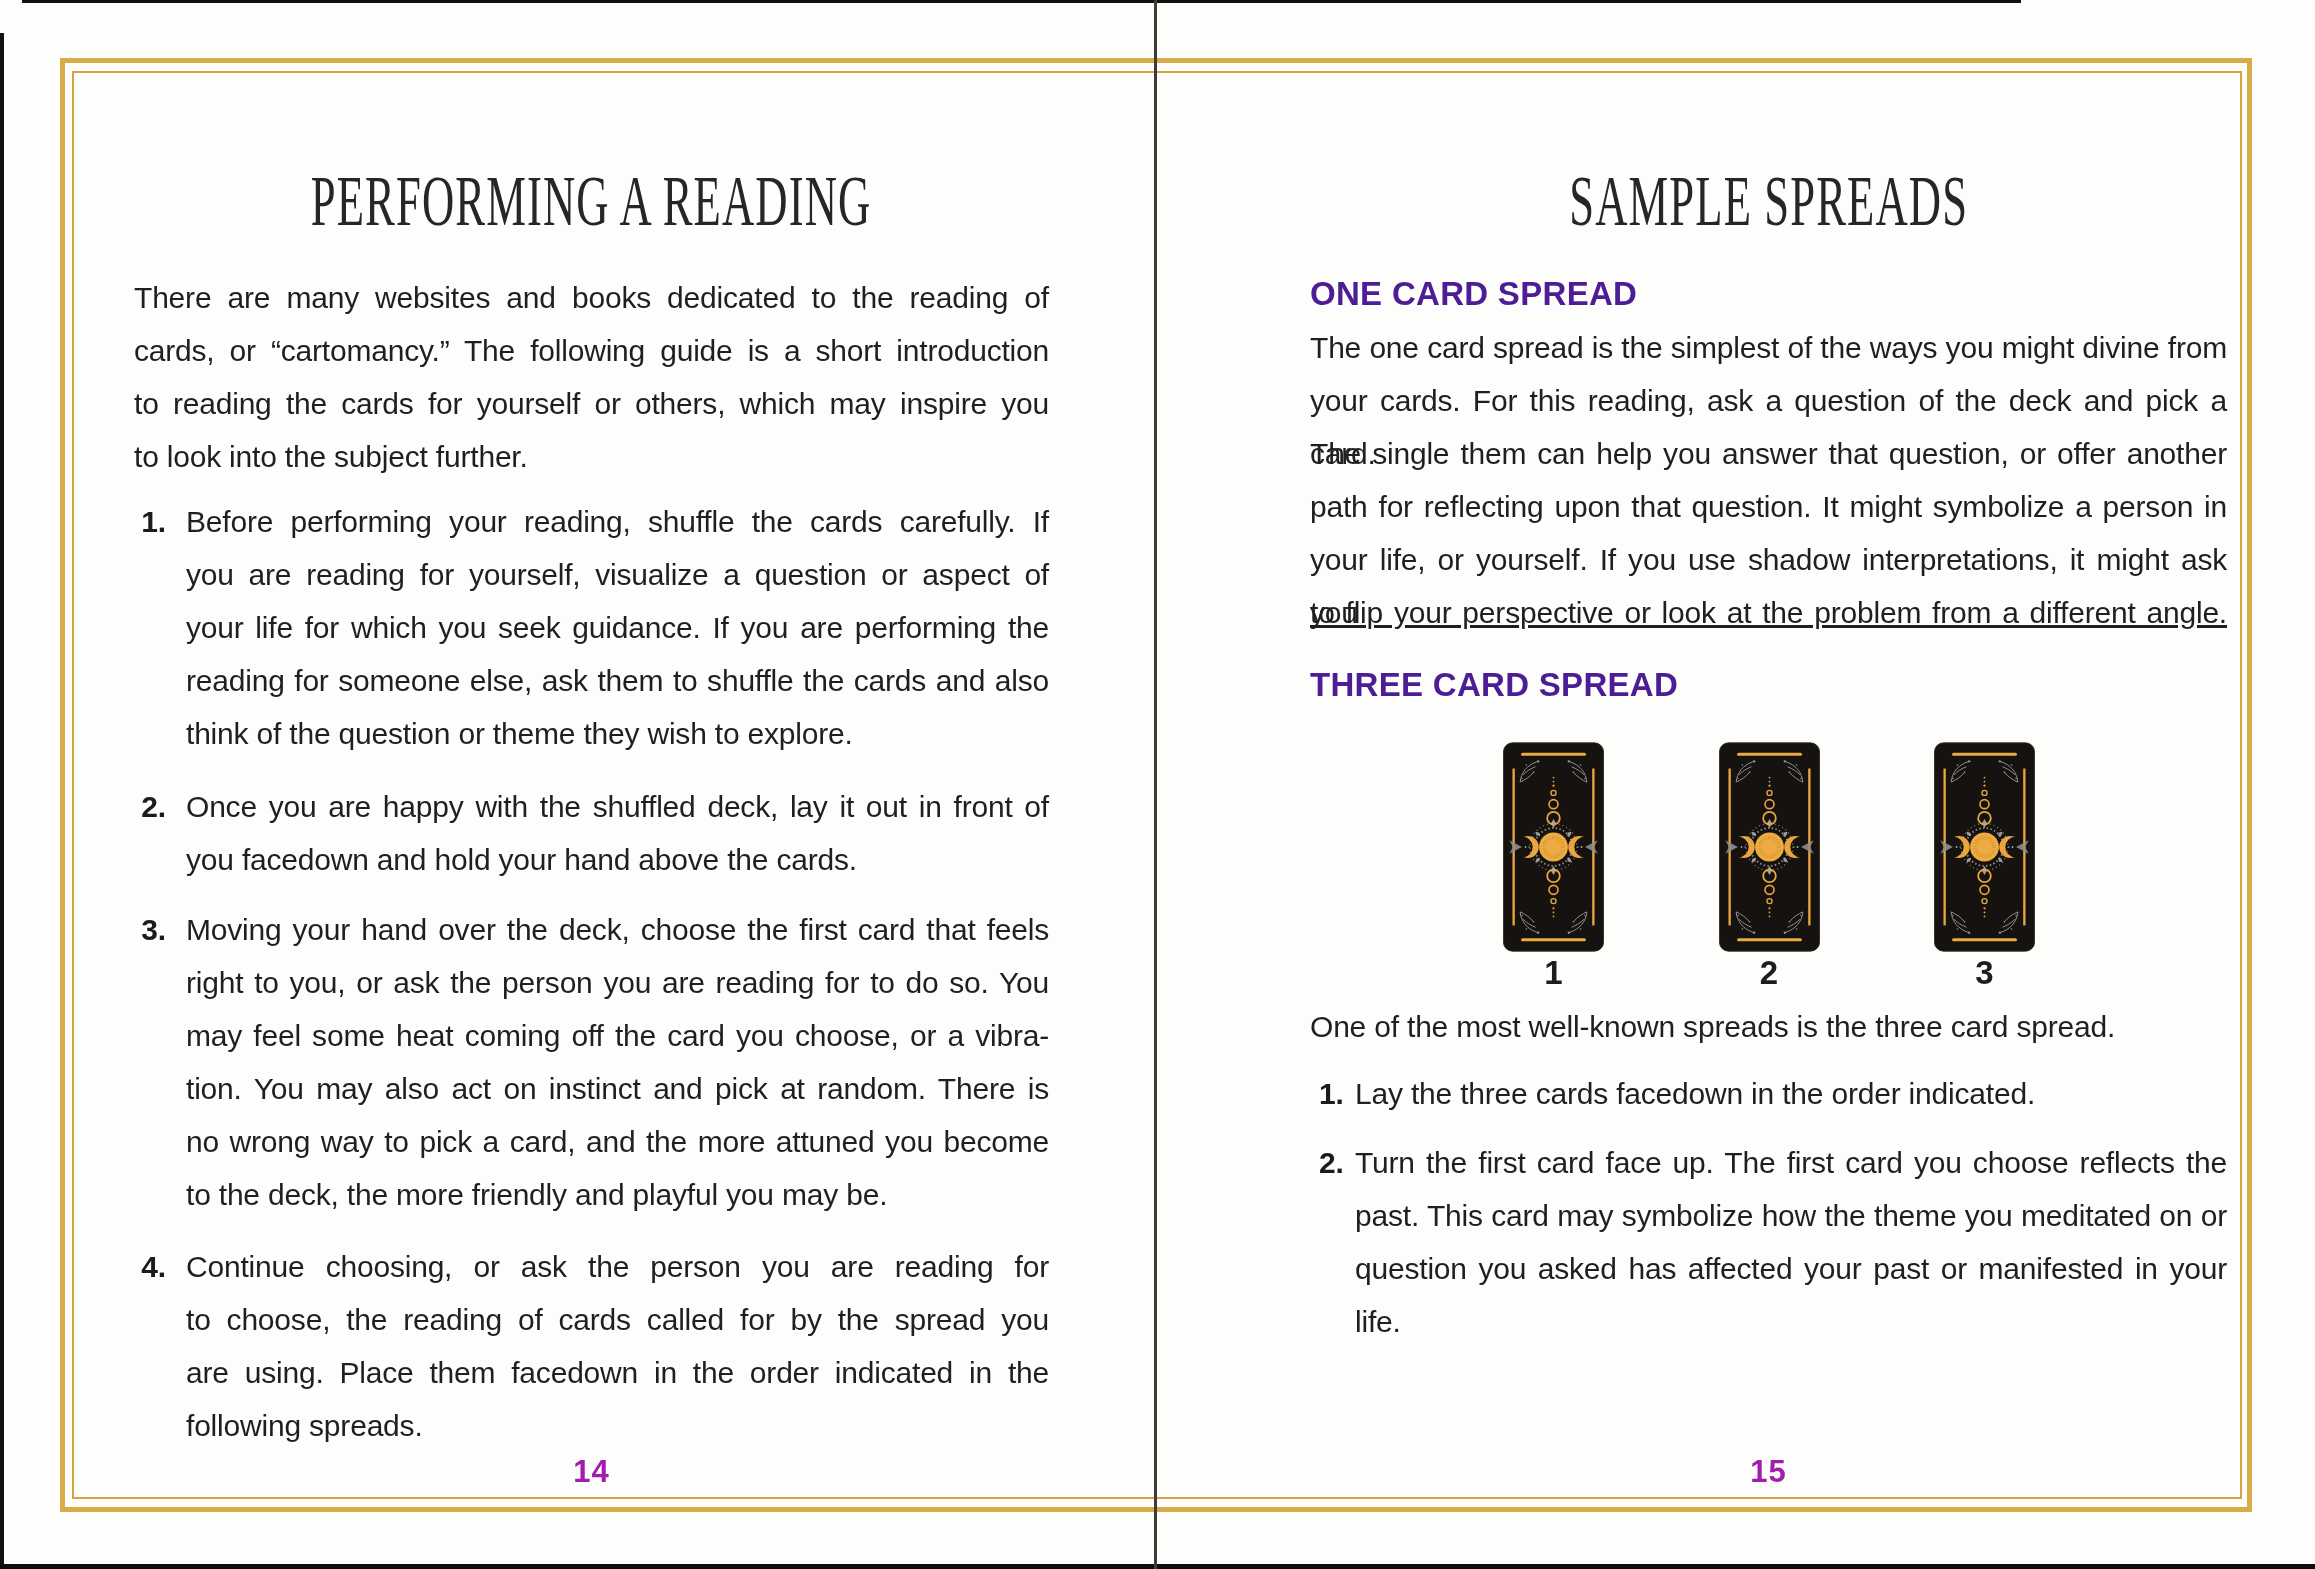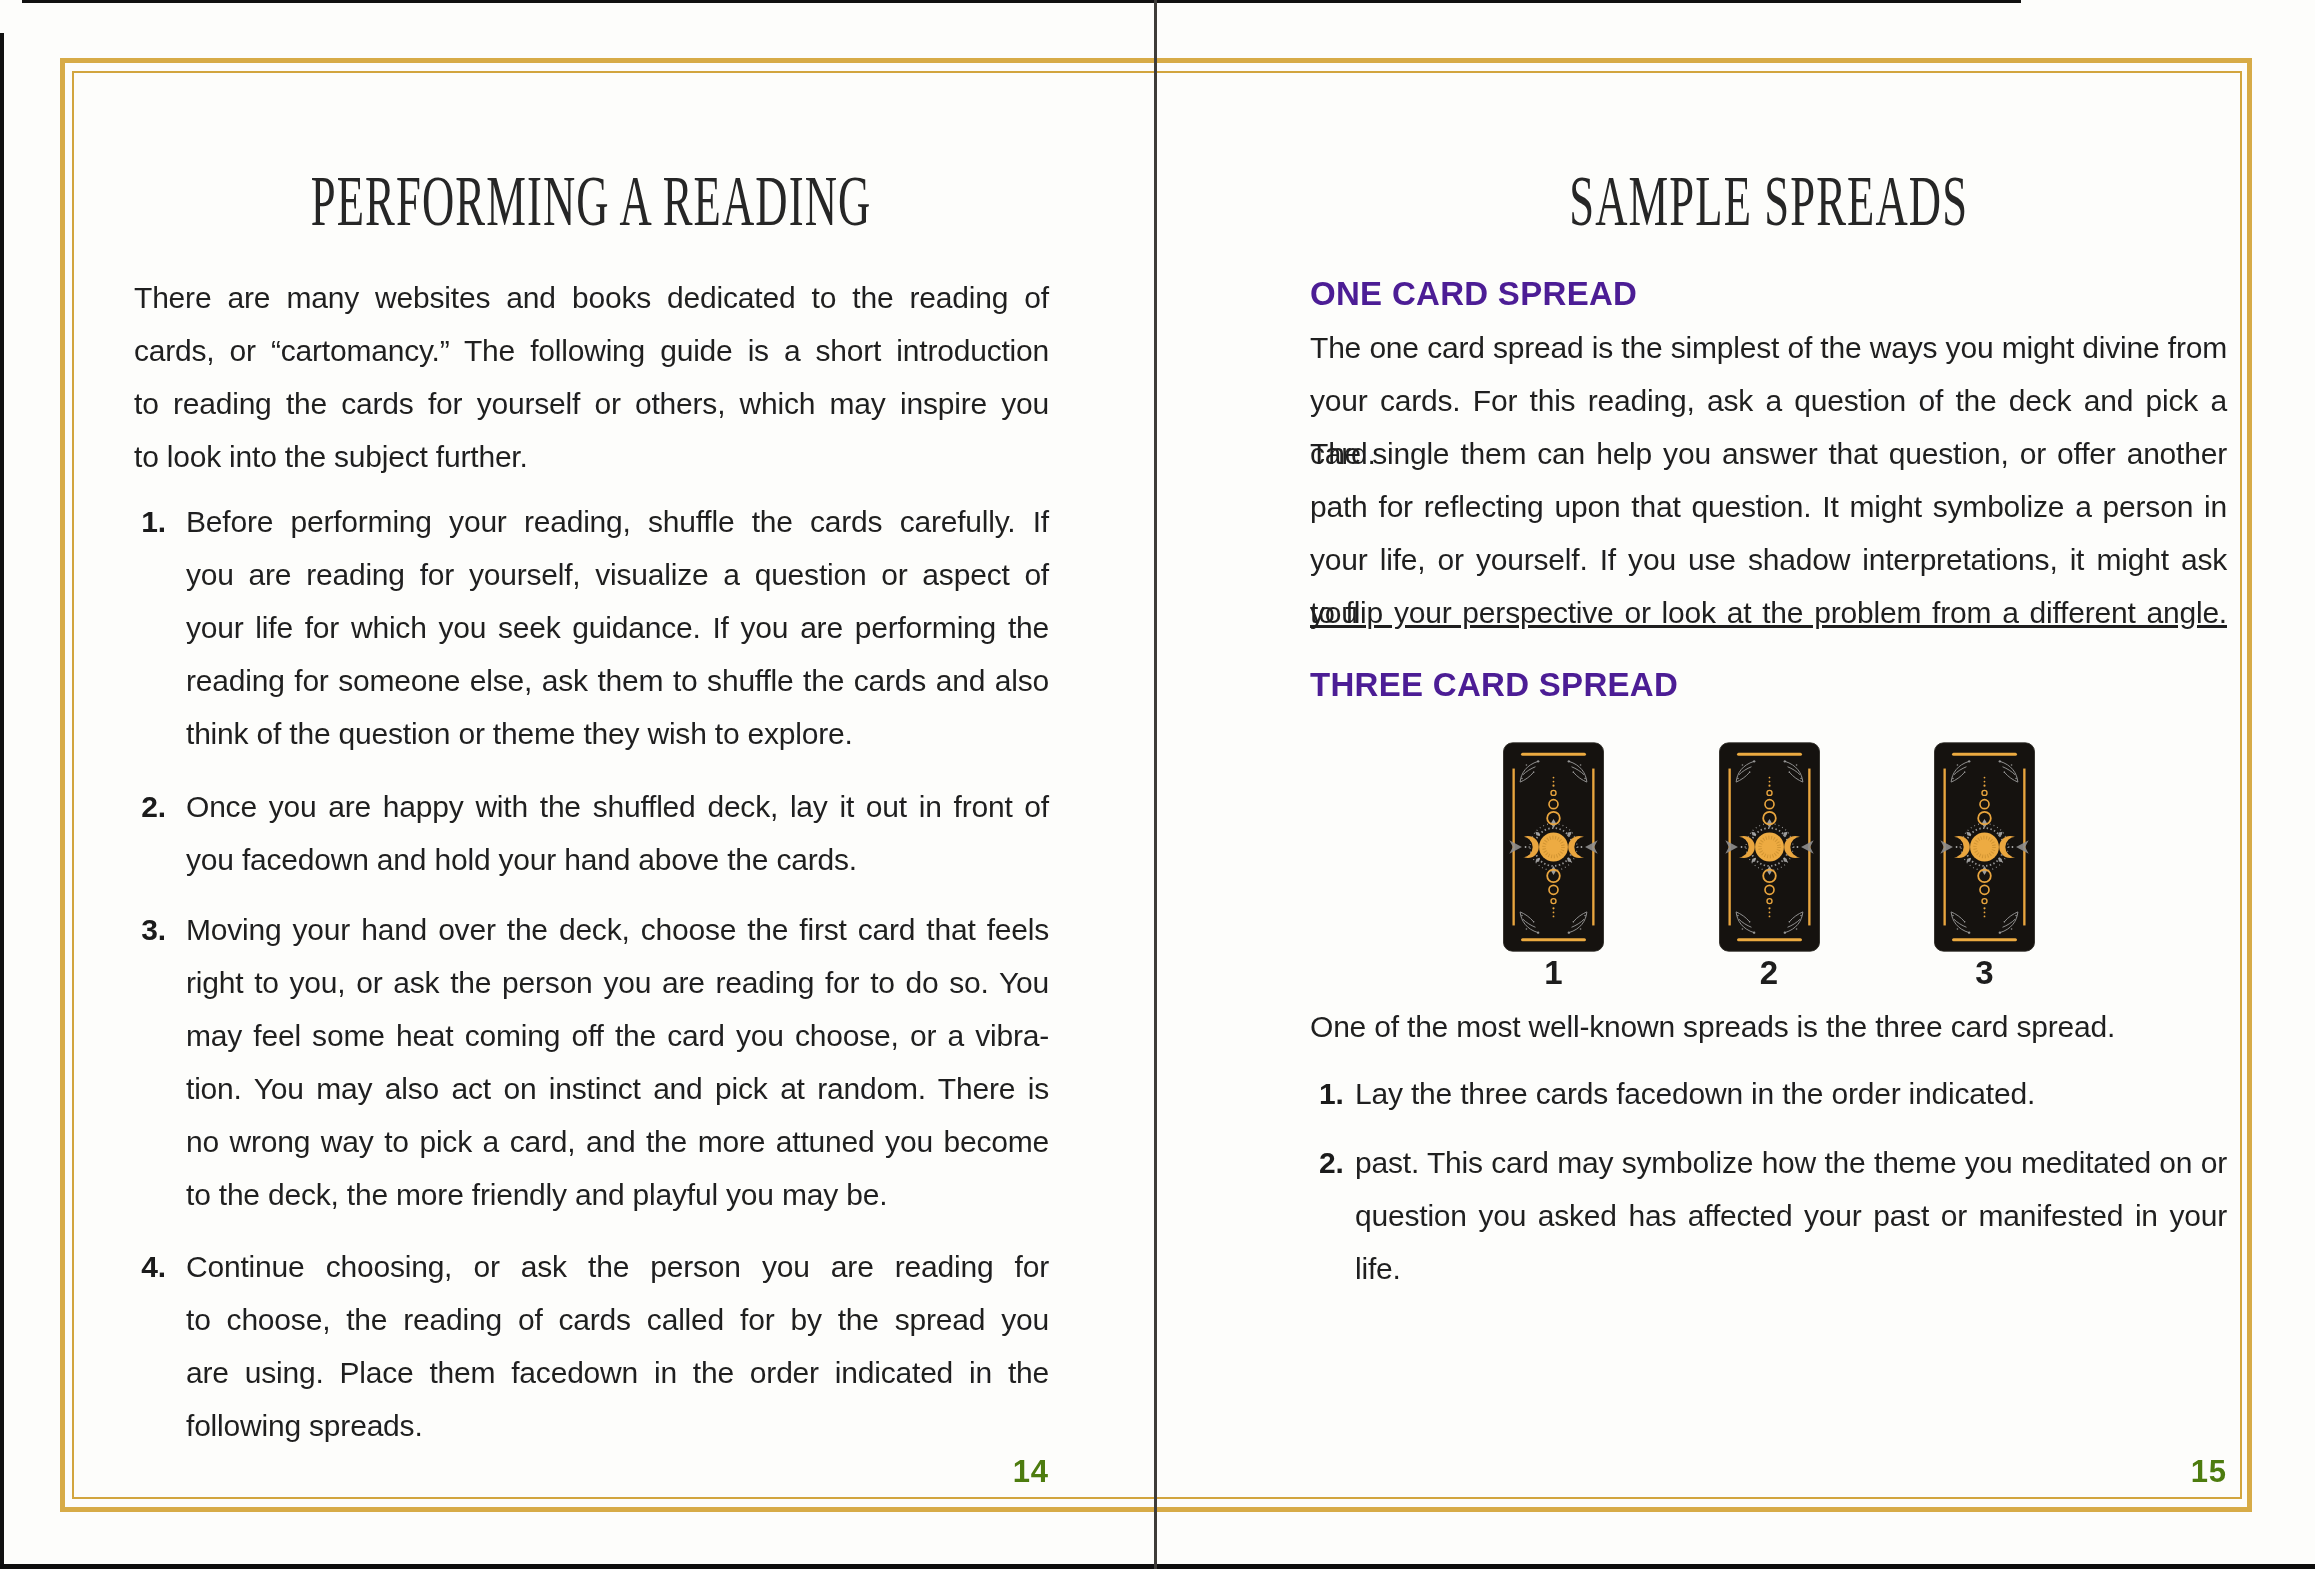--- a/index.html
+++ b/index.html
@@ -44,22 +44,22 @@
   .sub-heading{
     position:absolute;left:0;right:0;margin:0;
     font-size:33px;font-weight:700;letter-spacing:0.3px;line-height:45px;color:#4c1d95;
   }
 
   .cards-row{position:absolute;left:193px;width:532px;top:742px;height:210px;display:flex;justify-content:space-between;}
   .card-labels{position:absolute;left:193px;width:532px;top:950px;display:flex;justify-content:space-between;}
   .card-label{width:101px;text-align:center;font-weight:700;font-size:33px;line-height:45px;color:#1d1d1d;}
 
   .page-number{
-    position:absolute;left:0;right:0;top:1449px;text-align:right;
-    font-size:31px;font-weight:700;line-height:45px;color:#4d7c0f;letter-spacing:0.9px;
+    position:absolute;left:0;right:0;top:1449px;text-align:center;
+    font-size:31px;font-weight:700;line-height:45px;color:#a21caf;letter-spacing:0.9px;
   }
   .defs-holder{position:absolute;width:0;height:0;overflow:hidden;}
 </style>
 </head>
 <body>
 
 <svg class="defs-holder" aria-hidden="true">
   <defs>
     <mask id="cutL">
       <rect x="0" y="0" width="112" height="232" fill="#fff"></rect>
@@ -244,20 +244,21 @@
 
     <div class="li body-block justified" style="top:1067px;">
       <span class="num">1.</span>
       <div>
           <div class="ln">Lay the three cards facedown in the order indicated.</div>
         </div>
     </div>
     <div class="li body-block justified" style="top:1136px;">
       <span class="num">2.</span>
       <div>
+          <div class="ln">Turn the first card face up. The first card you choose reflects the</div>
           <div class="ln">past. This card may symbolize how the theme you meditated on or</div>
           <div class="ln">question you asked has affected your past or manifested in your life.</div>
         </div>
     </div>
 
     <div class="page-number">15</div>
   </section>
 </div>
 
 

